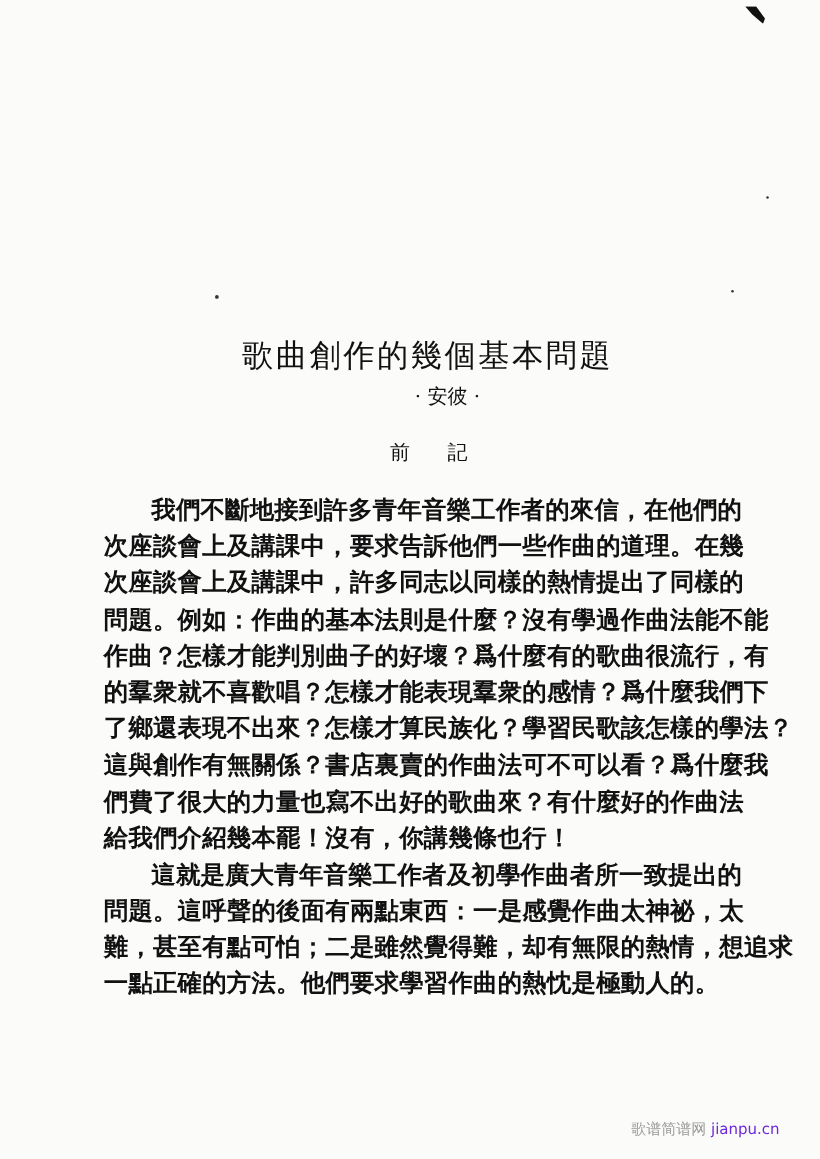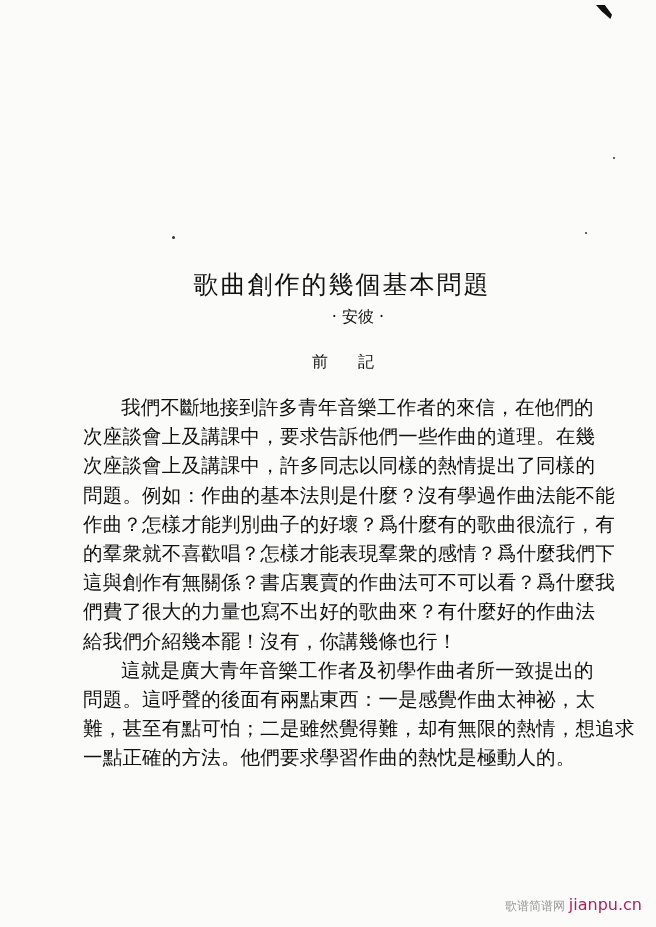--- a/index.html
+++ b/index.html
@@ -76,35 +76,35 @@
       left: 83px;
       top: 393px;
       width: 500px;
     }
     .line {
       height: 29.2px;
       line-height: 29.2px;
       font-size: 19.5px;
       white-space: nowrap;
       letter-spacing: 0.2px;
-      font-weight: normal;
+      font-weight: bold;
     }
     .line.indent {
       padding-left: 38px;
     }
     .watermark {
       position: absolute;
       left: 505px;
       top: 895px;
       font-size: 12px;
       white-space: nowrap;
       font-family: "DejaVu Sans", "Liberation Sans", sans-serif;
     }
     .wm-cn { color: #9a9a9a; }
-    .wm-en { color: #be185d; font-size: 16px; }
+    .wm-en { color: #6d28d9; font-size: 12px; }
   </style>
 </head>
 <body>
 
 <div class="page">
 
   <div class="corner-mark"></div>
   <div class="speck" style="left:172px;top:236px;"></div>
   <div class="speck" style="left:613px;top:157px;width:2px;height:2px;"></div>
   <div class="speck" style="left:585px;top:232px;width:2px;height:2px;"></div>
@@ -114,20 +114,21 @@
   <div class="section-heading">前記</div>
 
   <div class="body-text">
     <div class="paragraph">
       <div class="line indent">我們不斷地接到許多青年音樂工作者的來信，在他們的</div>
       <div class="line">次座談會上及講課中，要求告訴他們一些作曲的道理。在幾</div>
       <div class="line">次座談會上及講課中，許多同志以同樣的熱情提出了同樣的</div>
       <div class="line">問題。例如：作曲的基本法則是什麼？沒有學過作曲法能不能</div>
       <div class="line">作曲？怎樣才能判別曲子的好壞？爲什麼有的歌曲很流行，有</div>
       <div class="line">的羣衆就不喜歡唱？怎樣才能表現羣衆的感情？爲什麼我們下</div>
+      <div class="line">了鄉還表現不出來？怎樣才算民族化？學習民歌該怎樣的學法？</div>
       <div class="line">這與創作有無關係？書店裏賣的作曲法可不可以看？爲什麼我</div>
       <div class="line">們費了很大的力量也寫不出好的歌曲來？有什麼好的作曲法</div>
       <div class="line">給我們介紹幾本罷！沒有，你講幾條也行！</div>
     </div>
     <div class="paragraph">
       <div class="line indent">這就是廣大青年音樂工作者及初學作曲者所一致提出的</div>
       <div class="line">問題。這呼聲的後面有兩點東西：一是感覺作曲太神祕，太</div>
       <div class="line">難，甚至有點可怕；二是雖然覺得難，却有無限的熱情，想追求</div>
       <div class="line">一點正確的方法。他們要求學習作曲的熱忱是極動人的。</div>
     </div>

